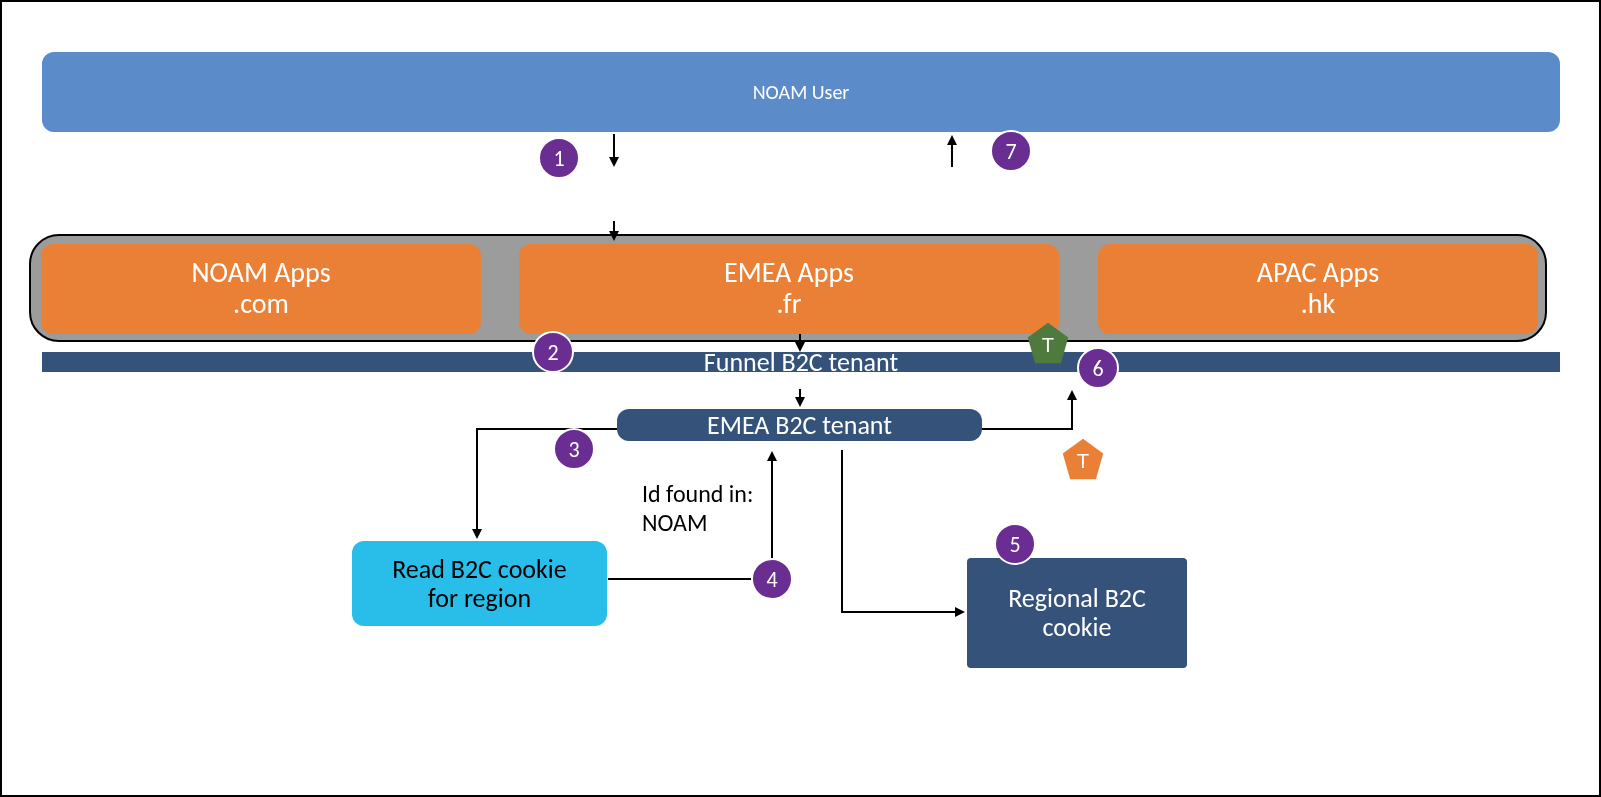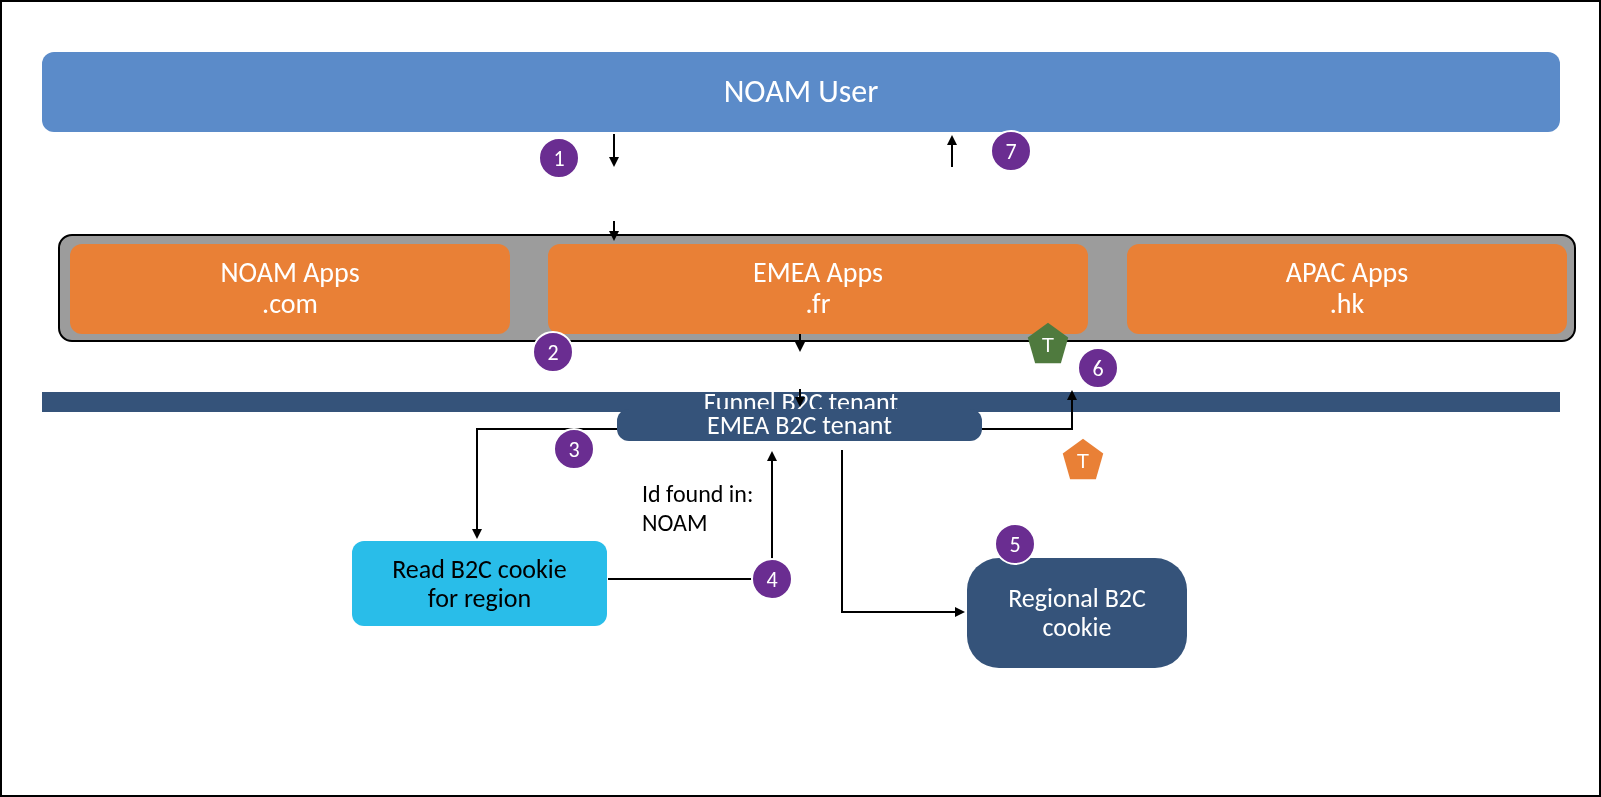--- a/index.html
+++ b/index.html
@@ -21,22 +21,22 @@
   .box {
     position: absolute;
     display: flex;
     align-items: center;
     justify-content: center;
     text-align: center;
     box-sizing: border-box;
     line-height: 1.1;
   }
   .rounded { border-radius: 12px; }
-  .rounded-lg { border-radius: 32px; align-items: center; }
-  .blue-bar { background: #5B8BC9; color: #ffffff; font-size: 32px; }
+  .rounded-lg { border-radius: 4px; align-items: center; }
+  .blue-bar { background: #5B8BC9; color: #ffffff; font-size: 20px; }
   .navy-bar { background: #35537A; color: #ffffff; font-size: 26px; }
   .navy-box { background: #35537A; color: #ffffff; font-size: 26px; }
   .orange-box { background: #E98036; color: #ffffff; font-size: 28px; }
   .cyan-box { background: #29BDE9; color: #000; font-size: 26px; }
   .gray-container {
     position: absolute;
     background: #9C9C9C;
     border: 2px solid #000;
     border-radius: 14px;
     box-sizing: border-box;
@@ -79,36 +79,36 @@
 </head>
 <body>
 
 <div class="canvas">
 
   <div class="box blue-bar rounded" style="left:40px; top:50px; width:1518px; height:80px;">
     <span>NOAM User</span>
   </div>
 
 
-  <div class="gray-container" style="left:56px; top:232px; width:1518px; height:108px;">
+  <div class="gray-container" style="left:27px; top:232px; width:1518px; height:108px;border-radius:30px;">
     <div class="box orange-box rounded" style="left:10px; top:8px; width:440px; height:90px; flex-direction:column;">
       <span>NOAM Apps</span>
       <span>.com</span>
     </div>
     <div class="box orange-box rounded" style="left:488px; top:8px; width:540px; height:90px; flex-direction:column;">
       <span>EMEA Apps</span>
       <span>.fr</span>
     </div>
     <div class="box orange-box rounded" style="left:1067px; top:8px; width:440px; height:90px; flex-direction:column;">
       <span>APAC Apps</span>
       <span>.hk</span>
     </div>
   </div>
 
-  <div class="box navy-bar" style="left:40px; top:350px; width:1518px; height:20px;margin-top:40px;">
+  <div class="box navy-bar" style="left:40px; top:350px; width:1518px; height:20px;">
     <span>Funnel B2C tenant</span>
   </div>
 
   <div class="box navy-box rounded" style="left:615px; top:407px; width:365px; height:32px;">
     <span>EMEA B2C tenant</span>
   </div>
 
   <div class="box cyan-box rounded" style="left:350px; top:539px; width:255px; height:85px; flex-direction:column;">
     <span>Read B2C cookie</span>
     <span>for region</span>

